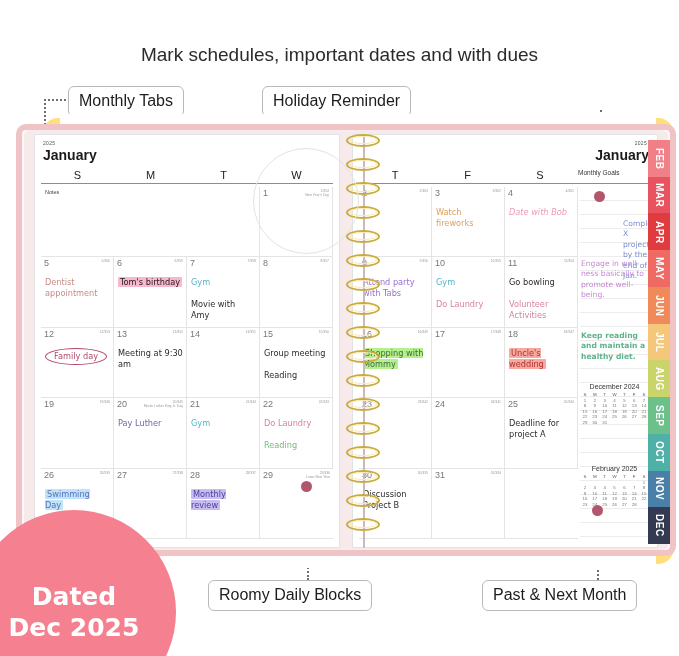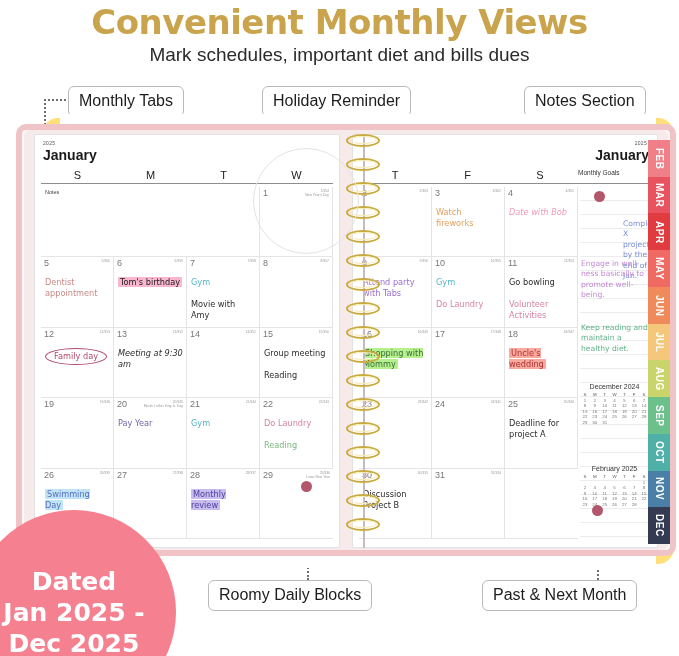--- a/index.html
+++ b/index.html
@@ -156,33 +156,31 @@
   .badge-txt{
     font-family:"DejaVu Sans",sans-serif;font-weight:bold;font-size:25px;
     color:#ffffff;line-height:31px;
   }
 </style>
 </head>
 <body>
 
 <div class="stage">
 
-  <div class="headline">Convenient Monthly Views</div>
-  <div class="subhead">Mark schedules, important diet and bills dues</div>
+  <div class="subhead">Mark schedules, important dates and with dues</div>
 
   <div class="dot-h l-monthly-h"></div>
   <div class="dot-v l-monthly-v"></div>
   <div class="dot-v l-holiday"></div>
   <div class="dot-v l-notes"></div>
   <div class="dot-v l-roomy"></div>
   <div class="dot-v l-past"></div>
 
   <div class="callout c-monthly">Monthly Tabs</div>
   <div class="callout c-holiday">Holiday Reminder</div>
-  <div class="callout c-notes">Notes Section</div>
   <div class="callout c-past">Past &amp; Next Month</div>
   <div class="callout c-roomy">Roomy Daily Blocks</div>
 
   <div class="planner">
     <div class="cover"></div>
     <div class="cover-mask"></div>
     <div class="paper-edge"></div>
     <div class="paper-edge2"></div>
 
     <div class="jan-tab">
@@ -228,40 +226,40 @@
             <div class="lun">8/357</div>
           </div>
           <div class="cell">
             <div class="dnum">12</div>
             <div class="lun">12/353</div>
             <div class="ev" style="top: 20px;"><span class="circled" style="color: rgb(179, 74, 106);">Family day</span></div>
           </div>
           <div class="cell">
             <div class="dnum">13</div>
             <div class="lun">13/352</div>
-            <div class="ev" style="top: 20px; font-style: italic;"><span style="color: rgb(43, 43, 43);">Meeting at 9:30 am</span></div>
+            <div class="ev" style="top: 20px;"><span style="color: rgb(43, 43, 43);">Meeting at 9:30 am</span></div>
           </div>
           <div class="cell">
             <div class="dnum">14</div>
             <div class="lun">14/351</div>
           </div>
           <div class="cell">
             <div class="dnum">15</div>
             <div class="lun">15/350</div>
             <div class="ev" style="top: 20px;"><span style="color: rgb(43, 43, 43);">Group meeting</span></div>
             <div class="ev" style="top: 42px;"><span style="color: rgb(43, 43, 43);">Reading</span></div>
           </div>
           <div class="cell">
             <div class="dnum">19</div>
             <div class="lun">19/346</div>
           </div>
           <div class="cell">
             <div class="dnum">20</div>
             <div class="lun">20/345<br>Martin Luther King Jr. Day</div>
-            <div class="ev" style="top: 20px;"><span style="color: rgb(111, 106, 168);">Pay Year</span></div>
+            <div class="ev" style="top: 20px;"><span style="color: rgb(111, 106, 168);">Pay Luther</span></div>
           </div>
           <div class="cell">
             <div class="dnum">21</div>
             <div class="lun">21/344</div>
             <div class="ev" style="top: 20px;"><span style="color: rgb(86, 181, 198);">Gym</span></div>
           </div>
           <div class="cell">
             <div class="dnum">22</div>
             <div class="lun">22/343</div>
             <div class="ev" style="top: 20px;"><span style="color: rgb(217, 130, 164);">Do Laundry</span></div>
@@ -388,21 +386,21 @@
           <div class="gline" style="top: 251px;"></div>
           <div class="gline" style="top: 265px;"></div>
           <div class="gline" style="top: 279px;"></div>
           <div class="gline" style="top: 293px;"></div>
           <div class="gline" style="top: 307px;"></div>
           <div class="gline" style="top: 321px;"></div>
           <div class="gline" style="top: 335px;"></div>
           <div class="gline" style="top: 349px;"></div>
           <div class="gtxt" style="top: 32px; color: rgb(122, 143, 212); margin-left: 42px;">Complete X projects by the end of Jan.</div>
           <div class="gtxt" style="top: 72px; color: rgb(197, 138, 212);">Engage in well-ness basically to promote well-being.</div>
-          <div class="gtxt" style="top: 136px; color: rgb(95, 179, 138);">Keep reading and maintain a healthy diet.</div>
+          <div class="gtxt" style="top: 144px; color: rgb(95, 179, 138); font-weight: bold;">Keep reading and maintain a healthy diet.</div>
           <div class="mini" style="top: 196px;">
             <div class="mini-t">December 2024</div>
             <div class="mini-g">
               <div class="hd">S</div>
               <div class="hd">M</div>
               <div class="hd">T</div>
               <div class="hd">W</div>
               <div class="hd">T</div>
               <div class="hd">F</div>
               <div class="hd">S</div>
@@ -552,18 +550,17 @@
 
   <div class="magnifier"></div>
 
   <div class="dot" style="left:301px;top:481px;"></div>
   <div class="dot" style="left:594px;top:191px;"></div>
   <div class="dot" style="left:592px;top:505px;"></div>
 
   <div class="badge">
     <div class="badge-txt">
       <div>Dated</div>
-      <div>Jan 2025 -</div>
       <div>Dec 2025</div>
     </div>
   </div>
 
 </div>
 
 </body></html>

